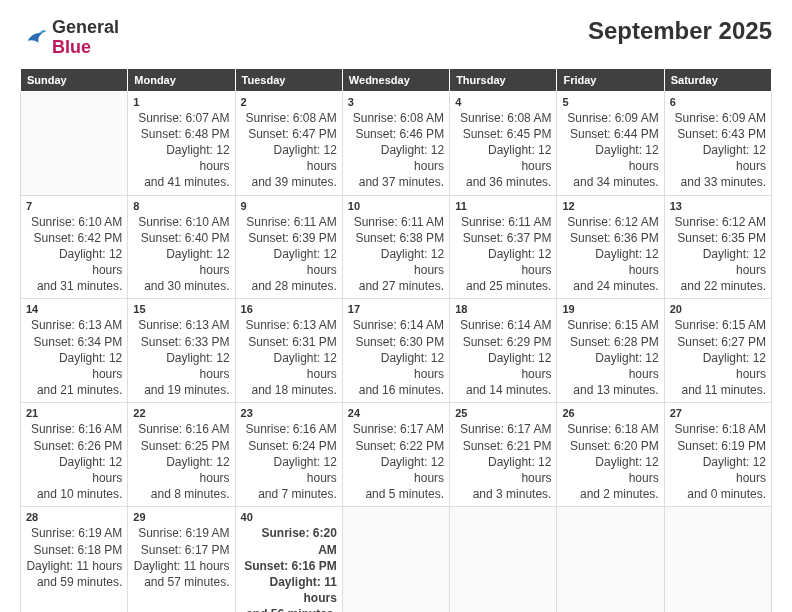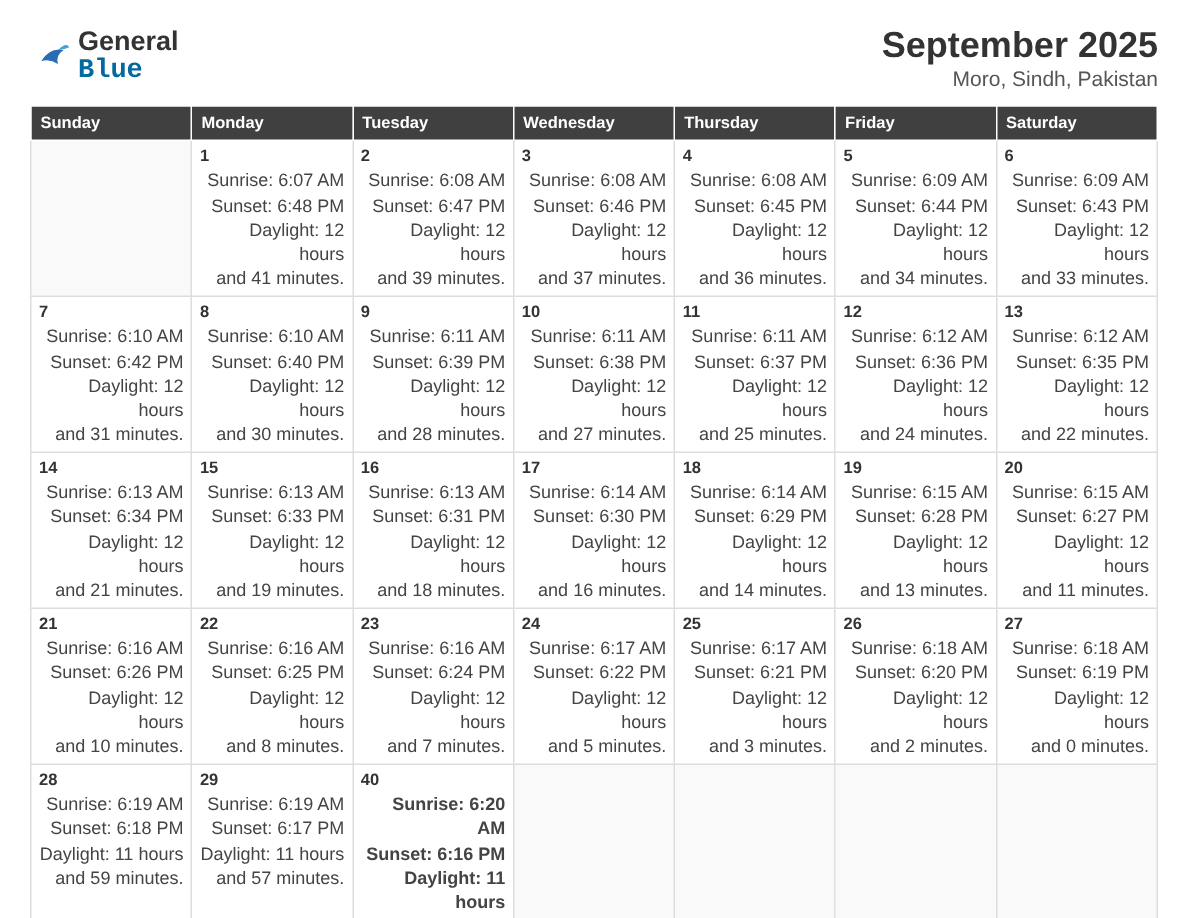--- a/index.html
+++ b/index.html
@@ -27,21 +27,21 @@
       display: flex;
       align-items: center;
       gap: 4px;
     }
     .logo-text {
       font-size: 18px;
       font-weight: bold;
       line-height: 1.1;
     }
     .logo-general { color: #333; }
-    .logo-blue { color: #0369a1; font-family: Liberation Mono, monospace; }
+    .logo-blue { color: #be185d; }
     .logo-bird {
       width: 28px;
       height: 28px;
     }
     .title-block {
       text-align: right;
     }
     .month-title {
       font-size: 24px;
       font-weight: bold;
@@ -105,21 +105,20 @@
         <path d="M8 18 Q14 8 24 10 Q18 14 20 20 Q14 16 8 18Z" fill="#2a6db5"></path>
         <path d="M20 10 Q26 4 28 8 Q24 10 20 10Z" fill="#4a9fd5"></path>
       </svg>
       <div>
         <span class="logo-text logo-general">General</span><br>
         <span class="logo-text logo-blue">Blue</span>
       </div>
     </div>
     <div class="title-block">
       <div class="month-title">September 2025</div>
-      <div class="location">Moro, Sindh, Pakistan</div>
     </div>
   </div>
 
   <table class="calendar">
     <thead>
       <tr>
         <th>Sunday</th>
         <th>Monday</th>
         <th>Tuesday</th>
         <th>Wednesday</th>

